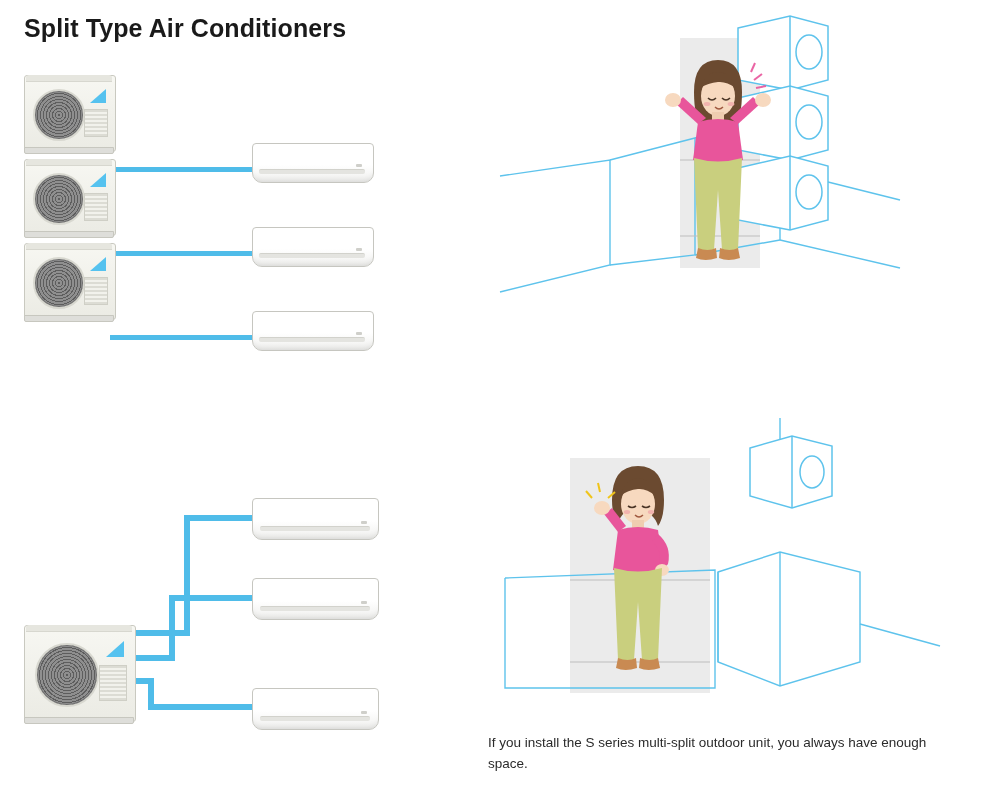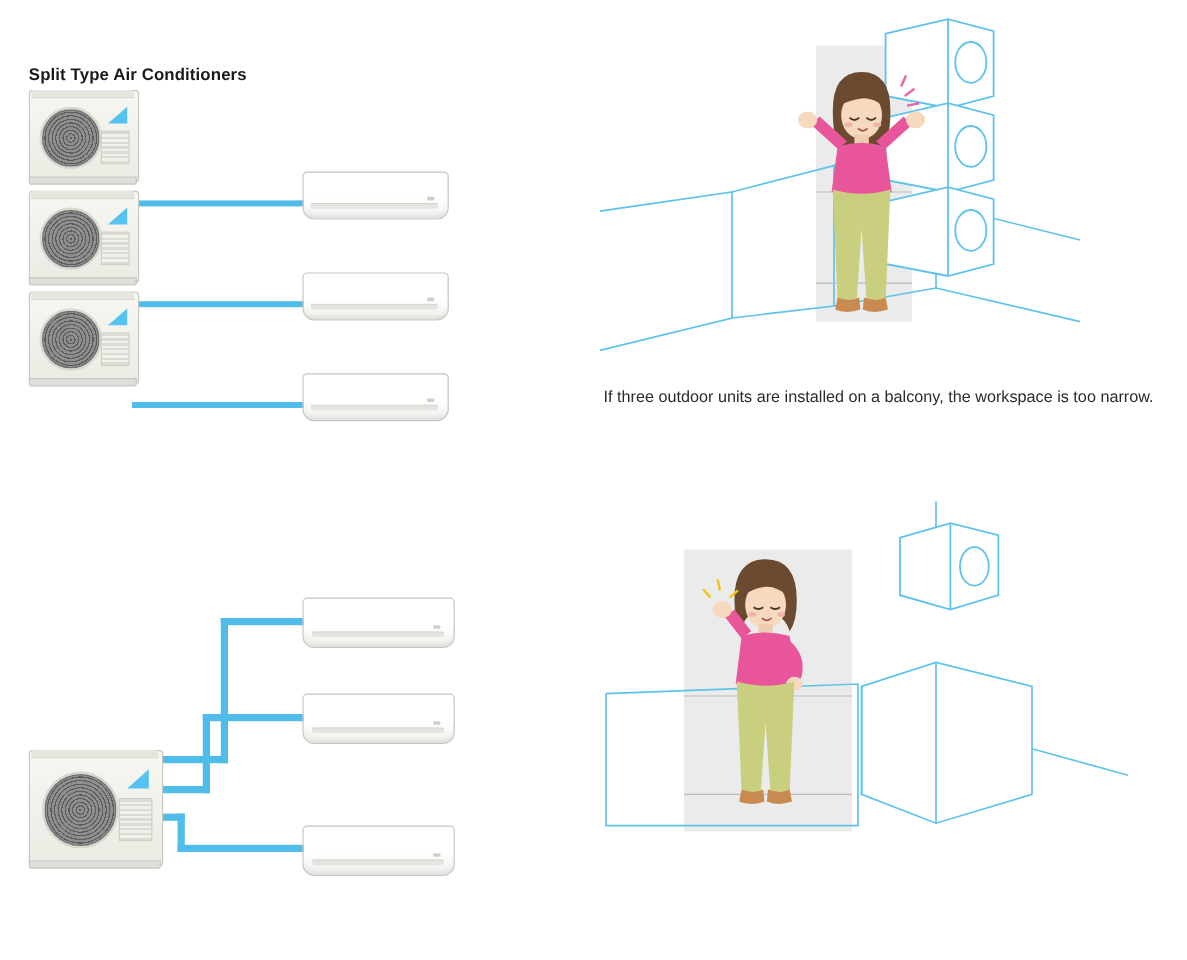--- a/index.html
+++ b/index.html
@@ -17,25 +17,24 @@
   }
   .page {
     position: relative;
     width: 989px;
     height: 800px;
   }
   .section {
     position: absolute;
   }
   .section-title {
-    font-size: 14px;
+    font-size: 25px;
     font-weight: bold;
     color: #1a1a1a;
     letter-spacing: 0.1px;
-    margin-top: 40px;
   }
   .caption {
     font-size: 13.5px;
     line-height: 21px;
     color: #2b2b2b;
   }
 
   
   .outdoor-unit {
     position: absolute;
@@ -258,21 +257,20 @@
         <path d="M62,196 q10,4 18,0 l2,10 q-12,4 -21,0 Z" fill="#c98a52"></path>
 
         <g stroke="#e8559b" stroke-width="2" fill="none" opacity="0.9">
           <path d="M96,28 l8,-6"></path>
           <path d="M98,36 l10,-2"></path>
           <path d="M93,20 l4,-9"></path>
         </g>
       </svg>
     </div>
 
-    <div class="caption" style="position:absolute;left:503px;top:320px;width:480px;">If three outdoor units are installed on a balcony, the workspace is too narrow.</div>
   </div>
 
   <div class="section" style="left:0;top:410px;width:989px;height:390px;">
 
 
     <div style="position:absolute;left:0;top:60px;width:470px;height:260px;">
 
       <div class="pipe" style="left:120px;top:160px;width:6px;height:58px;"></div>
       <div class="pipe" style="left:120px;top:160px;width:70px;height:6px;"></div>
       <div class="pipe" style="left:184px;top:45px;width:6px;height:121px;"></div>
@@ -364,15 +362,16 @@
           <path d="M14,40 l-6,-7"></path>
           <path d="M22,34 l-2,-9"></path>
           <path d="M30,40 l7,-6"></path>
         </g>
         <path d="M36,110 q24,7 48,0 l-4,92 l-16,0 l-4,-58 l-4,58 l-16,0 Z" fill="#c9cf7e"></path>
         <path d="M40,200 q10,4 18,0 l1,10 q-12,4 -21,0 Z" fill="#c98a52"></path>
         <path d="M62,200 q10,4 18,0 l2,10 q-12,4 -21,0 Z" fill="#c98a52"></path>
       </svg>
     </div>
 
+    <div class="caption" style="position:absolute;left:488px;top:322px;width:480px;">If you install the S series multi-split outdoor unit, you always have enough space.</div>
   </div>
 
 </div>
 
 </body></html>

